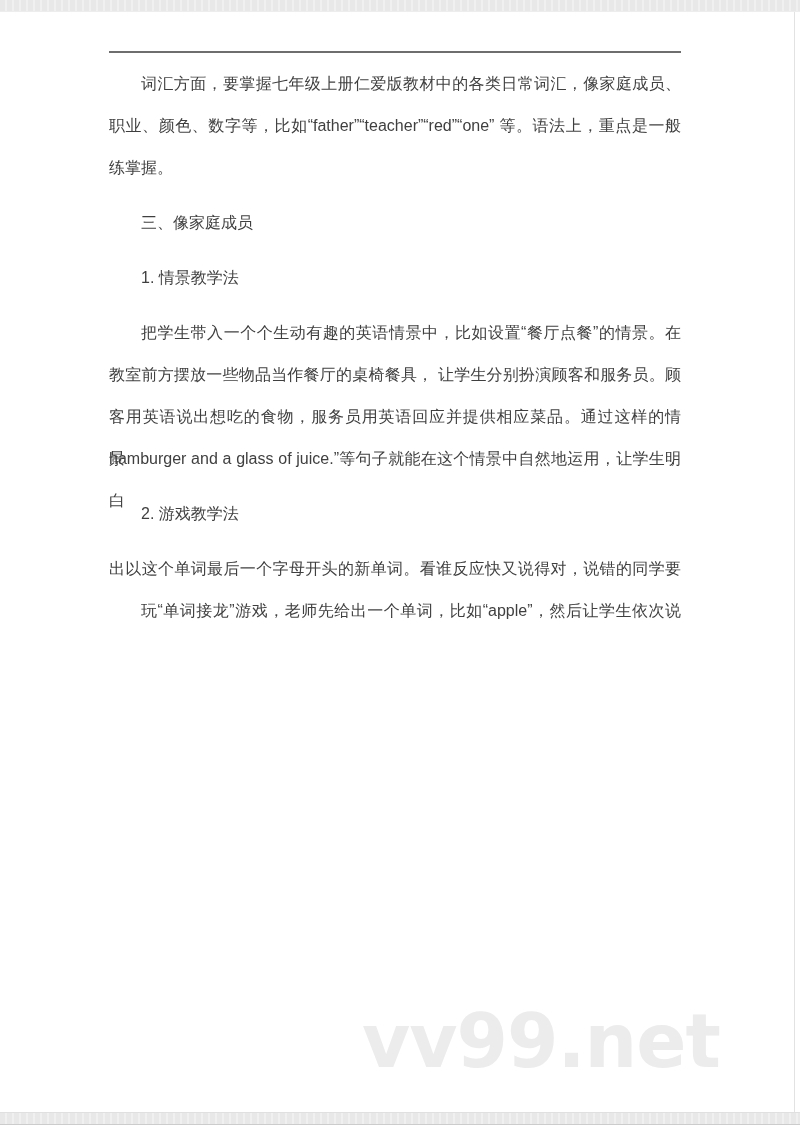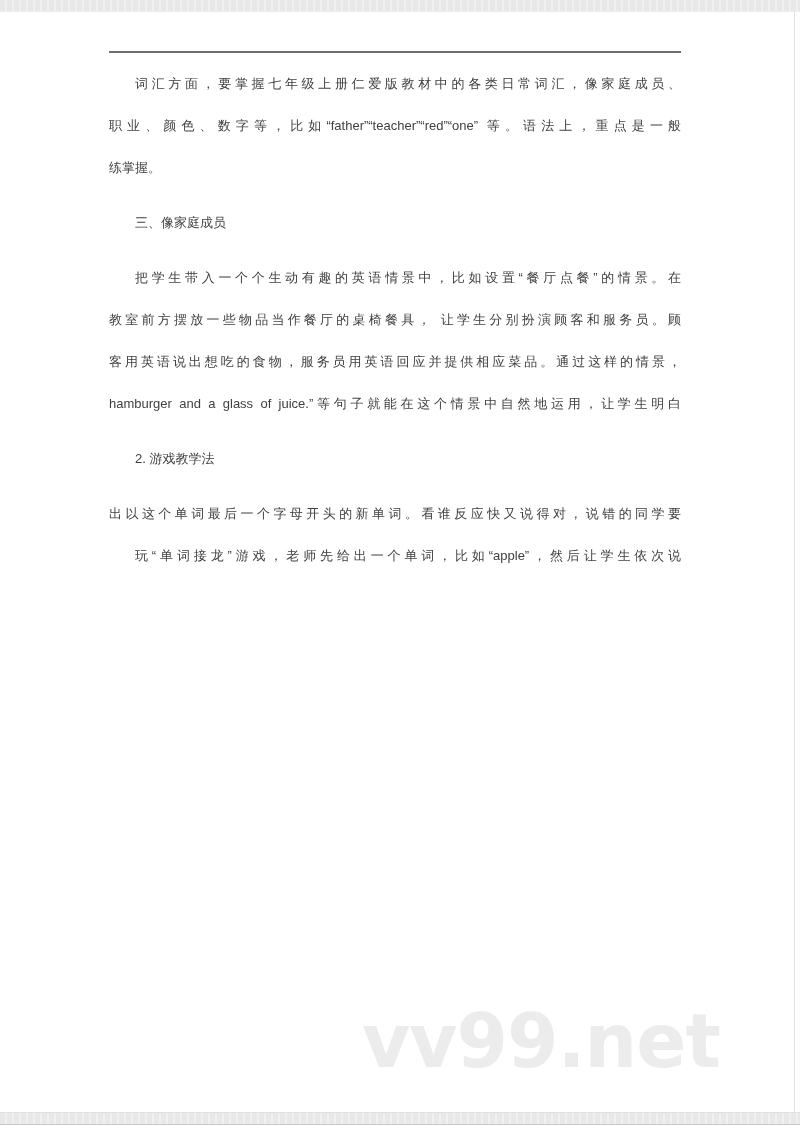--- a/index.html
+++ b/index.html
@@ -35,21 +35,21 @@
     height: 1100px;
     background: var(--page_bg);
     border-right: 1px solid var(--page_edge);
     overflow: hidden;
   }
   .content {
     position: relative;
     margin-left: 109px;
     width: 572px;
     color: var(--text);
-    font-size: 13px;
+    font-size: 16px;
     z-index: 2;
     margin-top: 39px;
   }
   .rule {
     height: 2px;
     width: 572px;
     margin-top: 33px;
     margin-bottom: 10px;
     background: var(--rule);
   }
@@ -101,20 +101,23 @@
         <div class="line fill">职业、颜色、数字等，比如“father”“teacher”“red”“one” 等。语法上，重点是一般</div>
         <div class="line">练掌握。</div>
       </div>
 
 
 
       <div class="block">
         <div class="line indent">三、像家庭成员</div>
       </div>
 
+      <div class="block">
+        <div class="line indent">1. 情景教学法</div>
+      </div>
 
       <div class="block">
         <div class="line fill indent">把学生带入一个个生动有趣的英语情景中，比如设置“餐厅点餐”的情景。在</div>
         <div class="line fill">教室前方摆放一些物品当作餐厅的桌椅餐具， 让学生分别扮演顾客和服务员。顾</div>
         <div class="line fill">客用英语说出想吃的食物，服务员用英语回应并提供相应菜品。通过这样的情景，</div>
         <div class="line fill">hamburger and a glass of juice.”等句子就能在这个情景中自然地运用，让学生明白</div>
       </div>
 
       <div class="block">
         <div class="line indent">2. 游戏教学法</div>

